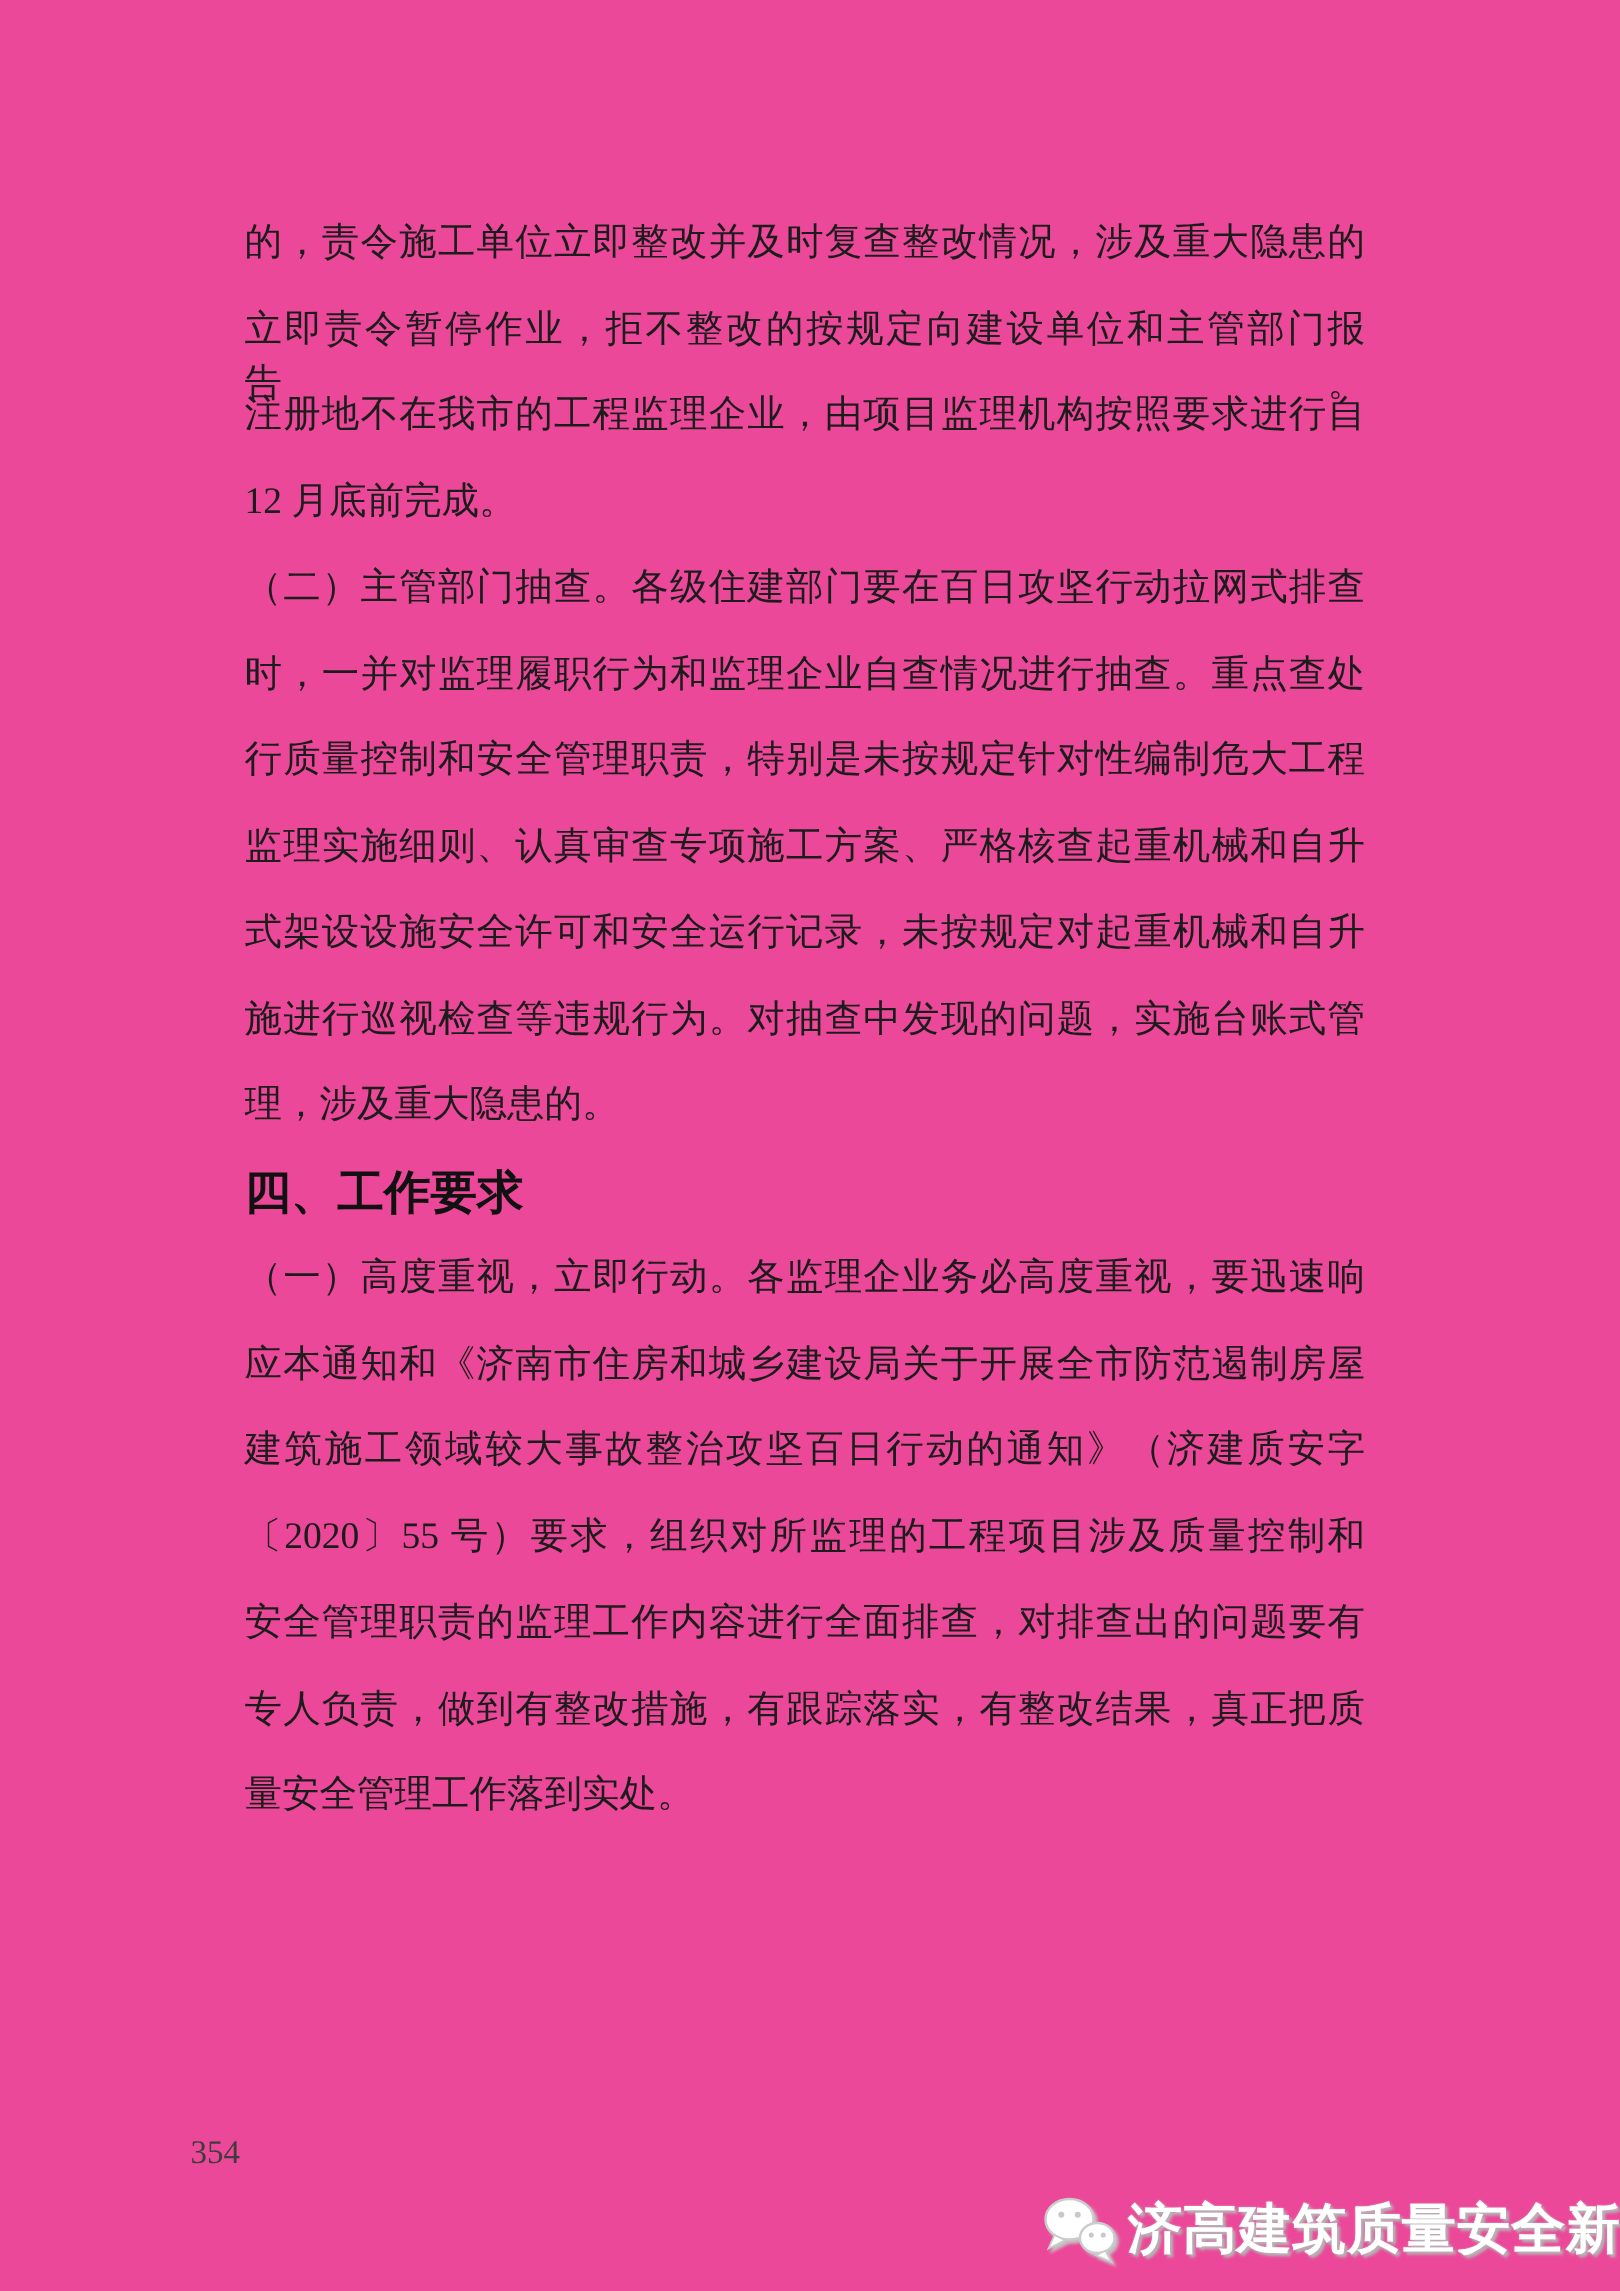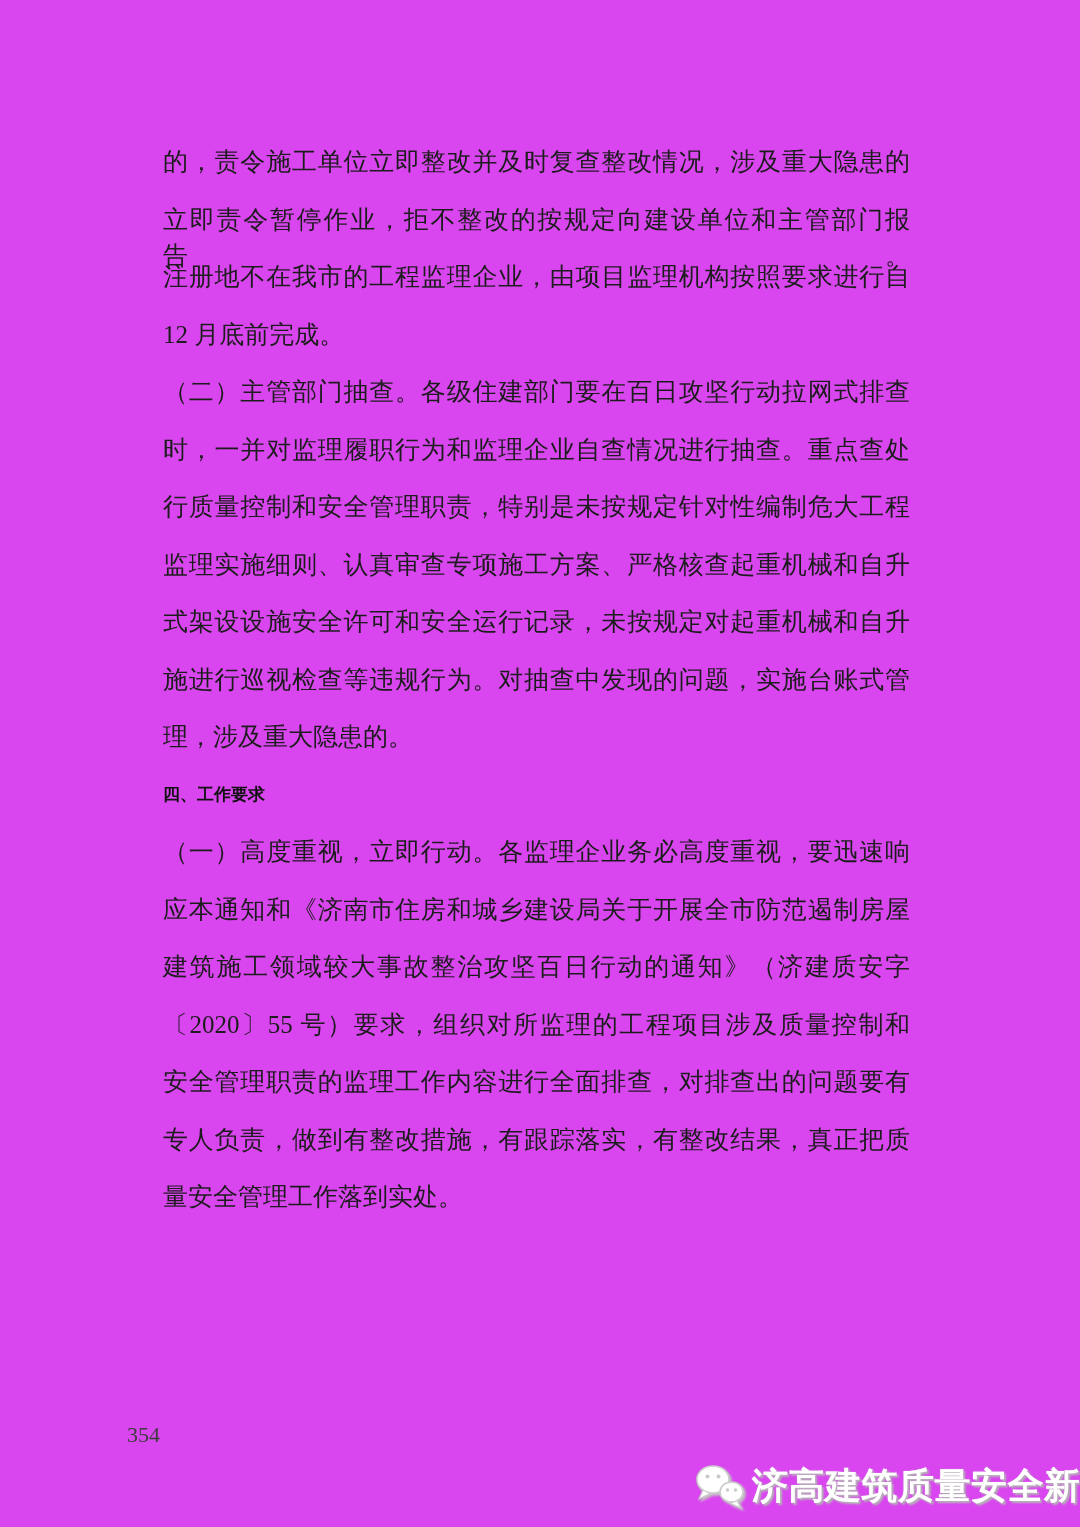--- a/index.html
+++ b/index.html
@@ -4,21 +4,21 @@
 <style>
   html, body {
     margin: 0;
     padding: 0;
     background: #ffffff;
   }
   .page {
     position: relative;
     width: 1080px;
     height: 1527px;
-    background: #d946ef;
+    background: #ec4899;
     overflow: hidden;
     font-family: "Liberation Serif", "DejaVu Serif", serif;
   }
   .content {
     position: absolute;
     top: 144px;
     left: 163px;
     width: 747px;
   }
   .line {
@@ -33,21 +33,21 @@
     text-align: justify;
     text-align-last: justify;
     text-justify: inter-character;
   }
   .line.plain {
     text-align: left;
   }
   .line.heading {
     font-family: "Liberation Sans", "DejaVu Sans", sans-serif;
     font-weight: 700;
-    font-size: 17px;
+    font-size: 31px;
     color: #111111;
     text-align: left;
   }
   .page-number {
     position: absolute;
     left: 127px;
     top: 1422px;
     font-size: 22px;
     color: #3d3d3d;
     font-family: "Liberation Serif", "DejaVu Serif", serif;

